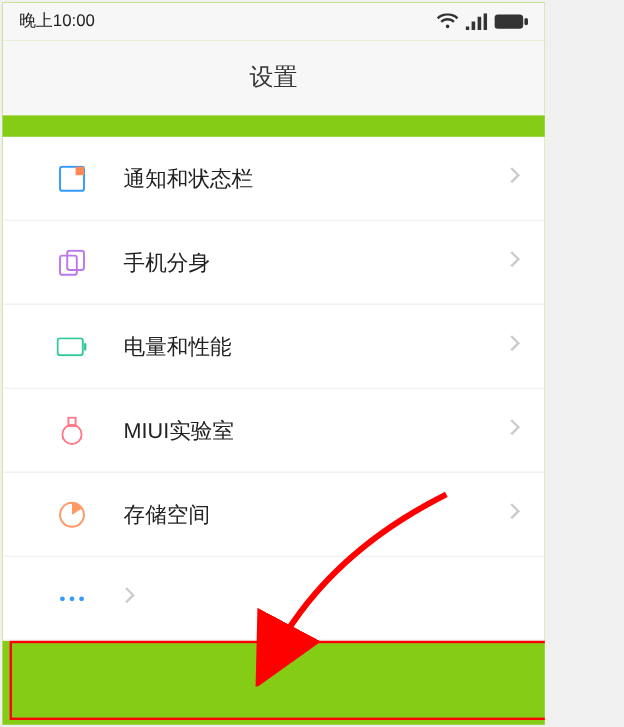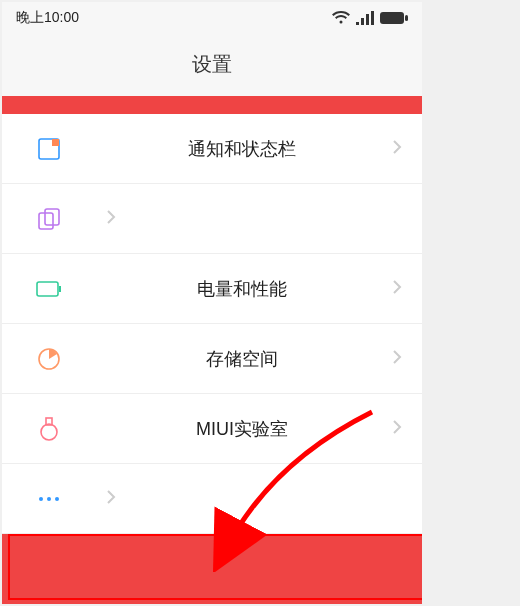--- a/index.html
+++ b/index.html
@@ -5,27 +5,26 @@
     * { margin: 0; padding: 0; box-sizing: border-box; }
     body {
       width: 520px;
       height: 606px;
       background: #f0f0f0;
       font-family: -apple-system, "PingFang SC", "Microsoft YaHei", sans-serif;
       position: relative;
       overflow: hidden;
     }
     .screen {
-      width: 420px;
+      width: 452px;
       height: 602px;
       margin: 2px;
-      background: #ef4444;
+      background: #84cc16;
       position: relative;
       overflow: hidden;
-      text-align: center;
     }
     
     .status-bar {
       height: 32px;
       background: #f7f7f7;
       display: flex;
       align-items: center;
       justify-content: space-between;
       padding: 0 14px;
       font-size: 14px;
@@ -49,25 +48,24 @@
       font-weight: 400;
     }
     
     .list {
       background: #fff;
     }
     .list-item {
       height: 70px;
       display: flex;
       align-items: center;
-      padding: 0 20px 0 34px;
+      padding: 0 20px 0 45px;
       border-bottom: 1px solid #eee;
       cursor: pointer;
       position: relative;
-      gap: 14px;
     }
     .list-item:first-child { margin-top: 18px; }
     .item-icon {
       width: 26px;
       height: 26px;
       margin-right: 30px;
       flex-shrink: 0;
       display: flex;
       align-items: center;
       justify-content: center;
@@ -143,20 +141,21 @@
     </div>
 
 
     <div class="list-item">
       <span class="item-icon">
         <svg width="22" height="22" viewBox="0 0 22 22">
             <rect x="1" y="5" width="14" height="16" rx="2" fill="none" stroke="#bb77ee" stroke-width="1.6"></rect>
             <rect x="7" y="1" width="14" height="16" rx="2" fill="none" stroke="#bb77ee" stroke-width="1.6"></rect>
           </svg>
       </span>
+      <span class="item-label">手机分身</span>
       <span class="item-chevron">
         <svg width="10" height="16" viewBox="0 0 10 16">
             <path d="M2 2l6 6-6 6" fill="none" stroke="#ccc" stroke-width="2"></path>
           </svg>
       </span>
     </div>
 
     <div class="list-item">
       <span class="item-icon">
         <svg width="26" height="16" viewBox="0 0 26 16">
@@ -167,41 +166,41 @@
       <span class="item-label">电量和性能</span>
       <span class="item-chevron">
         <svg width="10" height="16" viewBox="0 0 10 16">
             <path d="M2 2l6 6-6 6" fill="none" stroke="#ccc" stroke-width="2"></path>
           </svg>
       </span>
     </div>
 
     <div class="list-item">
       <span class="item-icon">
+        <svg width="20" height="24" viewBox="0 0 20 24">
+            <circle cx="10" cy="15" r="8" fill="none" stroke="#ff7788" stroke-width="1.6"></circle>
+            <rect x="7" y="1" width="6" height="7" fill="none" stroke="#ff7788" stroke-width="1.6"></rect>
+          </svg>
+      </span>
+      <span class="item-label">MIUI实验室</span>
+      <span class="item-chevron">
+        <svg width="10" height="16" viewBox="0 0 10 16">
+            <path d="M2 2l6 6-6 6" fill="none" stroke="#ccc" stroke-width="2"></path>
+          </svg>
+      </span>
+    </div>
+
+    <div class="list-item">
+      <span class="item-icon">
         <svg width="22" height="22" viewBox="0 0 22 22">
             <circle cx="11" cy="11" r="10" fill="none" stroke="#ff9966" stroke-width="1.6"></circle>
             <path d="M11 11V1 A10 10 0 0 1 19 6 Z" fill="#ff9966"></path>
           </svg>
       </span>
       <span class="item-label">存储空间</span>
-      <span class="item-chevron">
-        <svg width="10" height="16" viewBox="0 0 10 16">
-            <path d="M2 2l6 6-6 6" fill="none" stroke="#ccc" stroke-width="2"></path>
-          </svg>
-      </span>
-    </div>
-
-    <div class="list-item">
-      <span class="item-icon">
-        <svg width="20" height="24" viewBox="0 0 20 24">
-            <circle cx="10" cy="15" r="8" fill="none" stroke="#ff7788" stroke-width="1.6"></circle>
-            <rect x="7" y="1" width="6" height="7" fill="none" stroke="#ff7788" stroke-width="1.6"></rect>
-          </svg>
-      </span>
-      <span class="item-label">MIUI实验室</span>
       <span class="item-chevron">
         <svg width="10" height="16" viewBox="0 0 10 16">
             <path d="M2 2l6 6-6 6" fill="none" stroke="#ccc" stroke-width="2"></path>
           </svg>
       </span>
     </div>
 
     <div class="list-item">
       <span class="item-icon">
         <svg width="24" height="8" viewBox="0 0 24 8">

